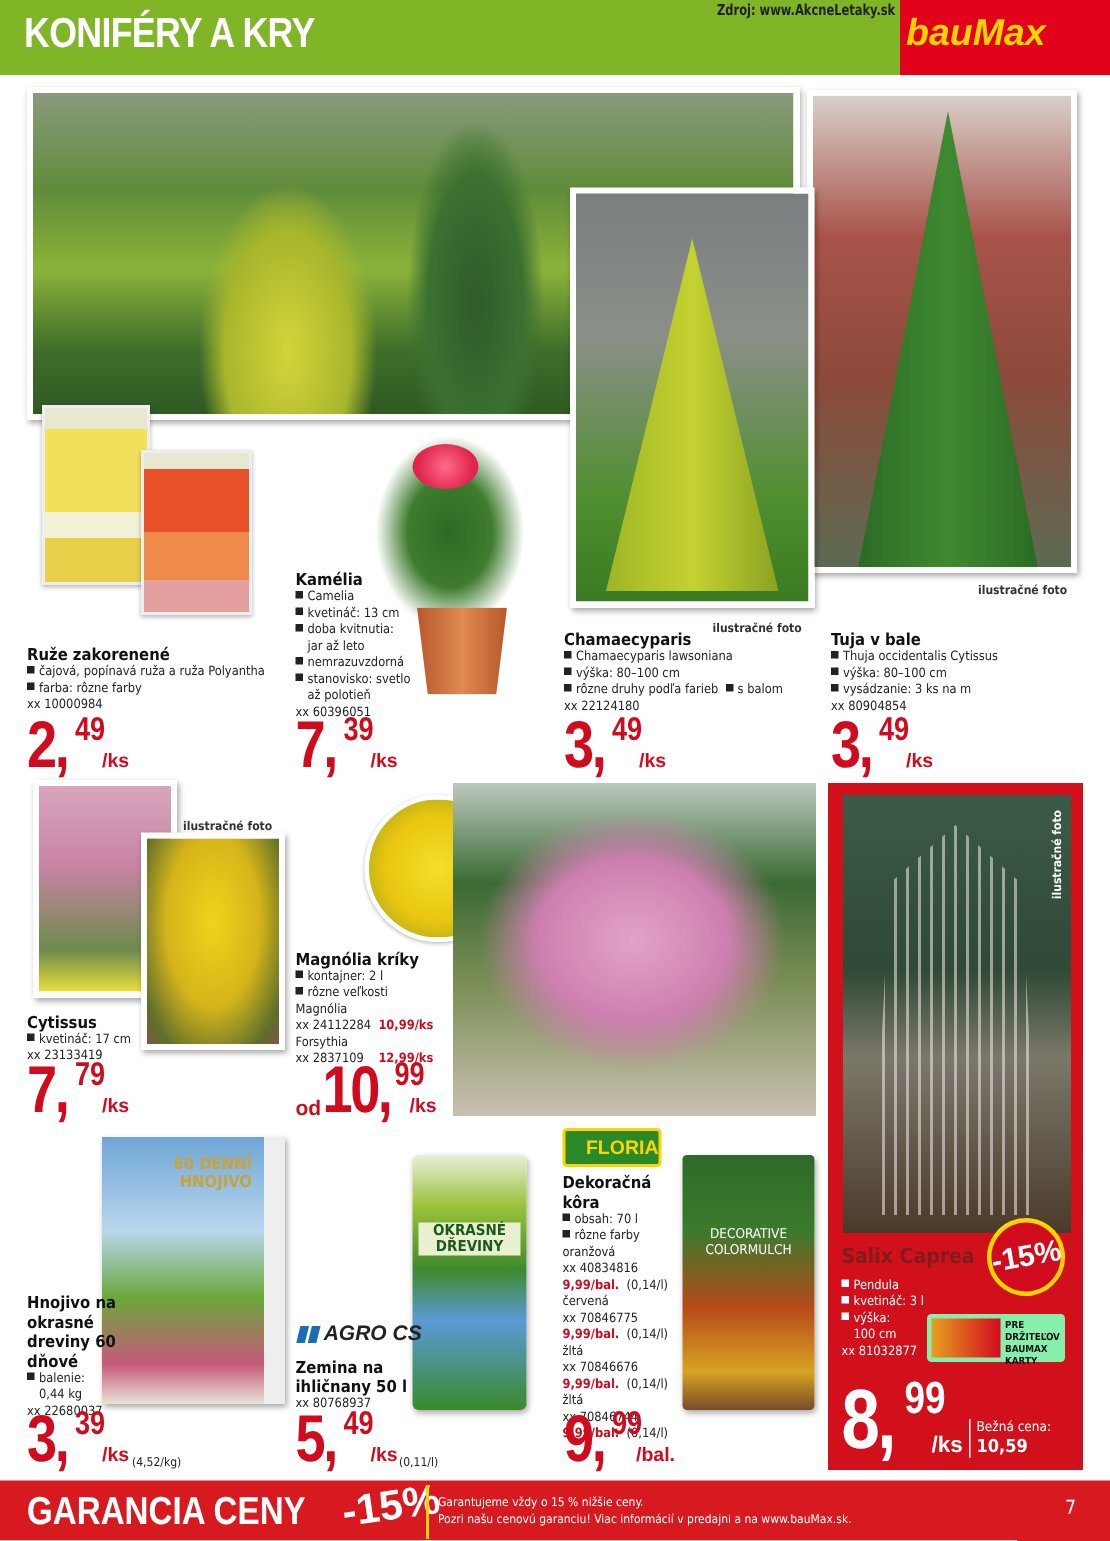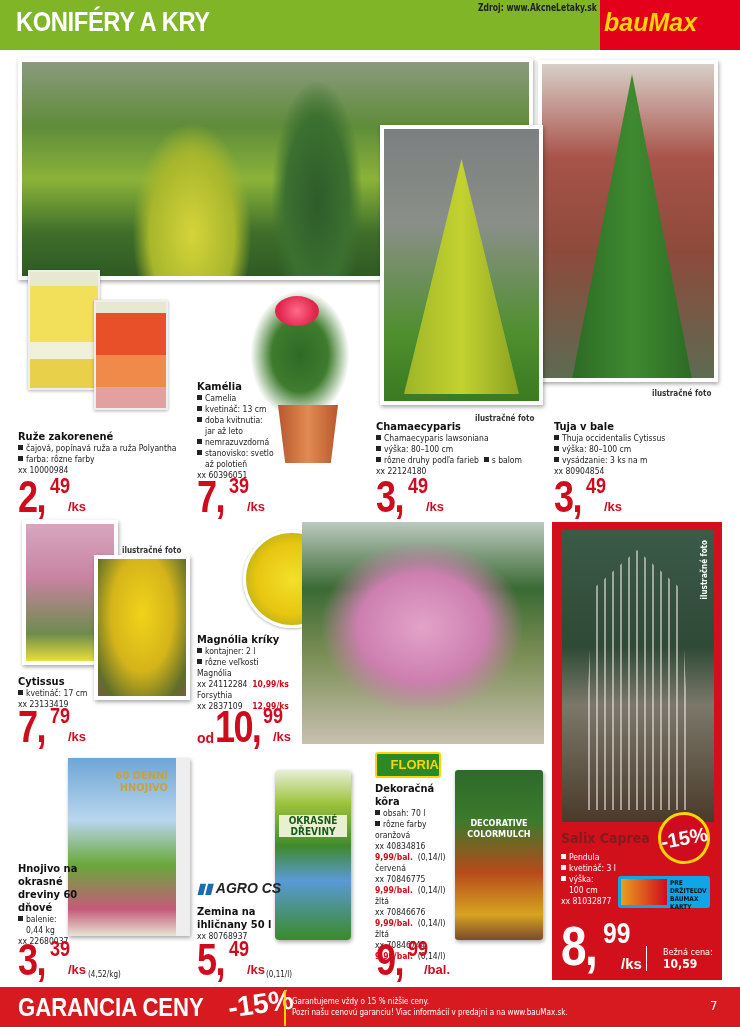--- a/index.html
+++ b/index.html
@@ -43,34 +43,34 @@
   .bul .sq{display:inline-block;width:5px;height:5px;background:#222;margin-right:3px;vertical-align:1px}
   .code{font-size:8.5px;line-height:11px;color:#222}
   .sub{font-size:8.5px;line-height:11px;color:#222}
   .redp{color:#d10b1e;font-weight:bold}
   .price{position:absolute;color:#d10b1e;font-family:"Liberation Sans",sans-serif;font-weight:bold;line-height:1}
   .price .big{font-size:44px;display:inline-block;transform:scaleX(0.82);transform-origin:left;letter-spacing:-2px}
   .price .cents{position:absolute;font-size:22px;transform:scaleX(0.82);transform-origin:left}
   .price .unit{position:absolute;font-size:13px}
   .unitnote{position:absolute;font-size:8px;color:#222}
   .badge15{left:658px;top:812px;width:52px;height:52px;border-radius:50%;background:#d10b1e;border:3px solid #ffd400;color:#fff;font-weight:bold;font-size:20px;font-family:"Liberation Sans",sans-serif;text-align:center;line-height:46px;transform:rotate(-10deg)}
-  .card{left:618px;top:876px;width:92px;height:32px;background:#0ea5e9;border-radius:3px}
+  .card{left:618px;top:876px;width:92px;height:32px;background:#86efac;border-radius:3px}
   .card-img{position:absolute;left:3px;top:3px;width:46px;height:26px;background:linear-gradient(90deg,#e8a020,#d10b1e)}
   .card-text{position:absolute;left:52px;top:3px;font-size:6.5px;font-weight:bold;line-height:8px;color:#111}
   .footer{left:0;top:987px;width:740px;height:40px;background:#d61a1f}
   .footer-title{left:18px;top:992px;font-family:"Liberation Sans",sans-serif;font-weight:bold;font-size:26px;color:#fff;transform:scaleX(0.85);transform-origin:left}
   .footer-15{left:228px;top:988px;font-family:"Liberation Sans",sans-serif;font-weight:bold;font-size:28px;color:#fff;transform:rotate(-8deg)}
   .footer-div{left:284px;top:990px;width:2px;height:36px;background:#ffd400}
   .footer-text{left:292px;top:996px;font-size:8px;line-height:11px;color:#fff}
   .page-num{left:710px;top:998px;font-size:13px;color:#fff}
   .salix-name{left:561px;top:830px;font-size:14px;font-weight:bold;color:#7f1d1d}
   .salix .bul{color:#fff}
   .salix .bul .sq{background:#fff}
   .salix-price{color:#fff !important}
-  .bezna{left:646px;top:946px;font-size:9px;color:#fff;border-left:1px solid #fff;padding-left:16px;line-height:12px}
+  .bezna{left:646px;top:946px;font-size:9px;color:#fff;border-left:1px solid #fff;padding-left:4px;line-height:12px}
   .bezna b{font-size:12px}
 </style>
 </head>
 <body>
 
 <div class="abs header"></div>
 <div class="abs title">KONIFÉRY A KRY</div>
 <div class="abs source">Zdroj: www.AkcneLetaky.sk</div>
 <div class="abs logo-box"></div>
 <div class="abs logo">bauMax</div>
@@ -245,21 +245,21 @@
   <span class="big">5,</span>
   <span class="cents" style="left:32px;top:0">49</span>
   <span class="unit" style="left:50px;top:25px">/ks</span>
 </div>
 <div class="unitnote" style="left:266px;top:970px">(0,11/l)</div>
 
 <div class="abs floria">
     <span>FLORIA</span>
   </div>
 <div class="photo ph-mulch">
-  <div style="position:absolute;left:4px;top:48px;width:80px;text-align:center;color:#fff;font-weight:bold;font-size:9px;line-height:11px">DECORATIVE COLORMULCH</div>
+  <div style="position:absolute;left:4px;top:48px;width:80px;text-align:center;color:#fff;font-weight:normal;font-size:9px;line-height:11px">DECORATIVE COLORMULCH</div>
 </div>
 <div class="abs" style="left:375px;top:782px;width:80px">
   <div class="pname">Dekoračná kôra</div>
   <div class="bul"><span class="sq"></span><span>obsah: 70 l</span></div>
   <div class="bul"><span class="sq"></span><span>rôzne farby</span></div>
   <div class="sub">oranžová</div>
   <div class="sub">xx 40834816</div>
   <div class="sub" style="white-space:nowrap"><span class="redp">9,99/bal.</span>&nbsp;&nbsp;<span>(0,14/l)</span></div>
   <div class="sub">červená</div>
   <div class="sub">xx 70846775</div>

